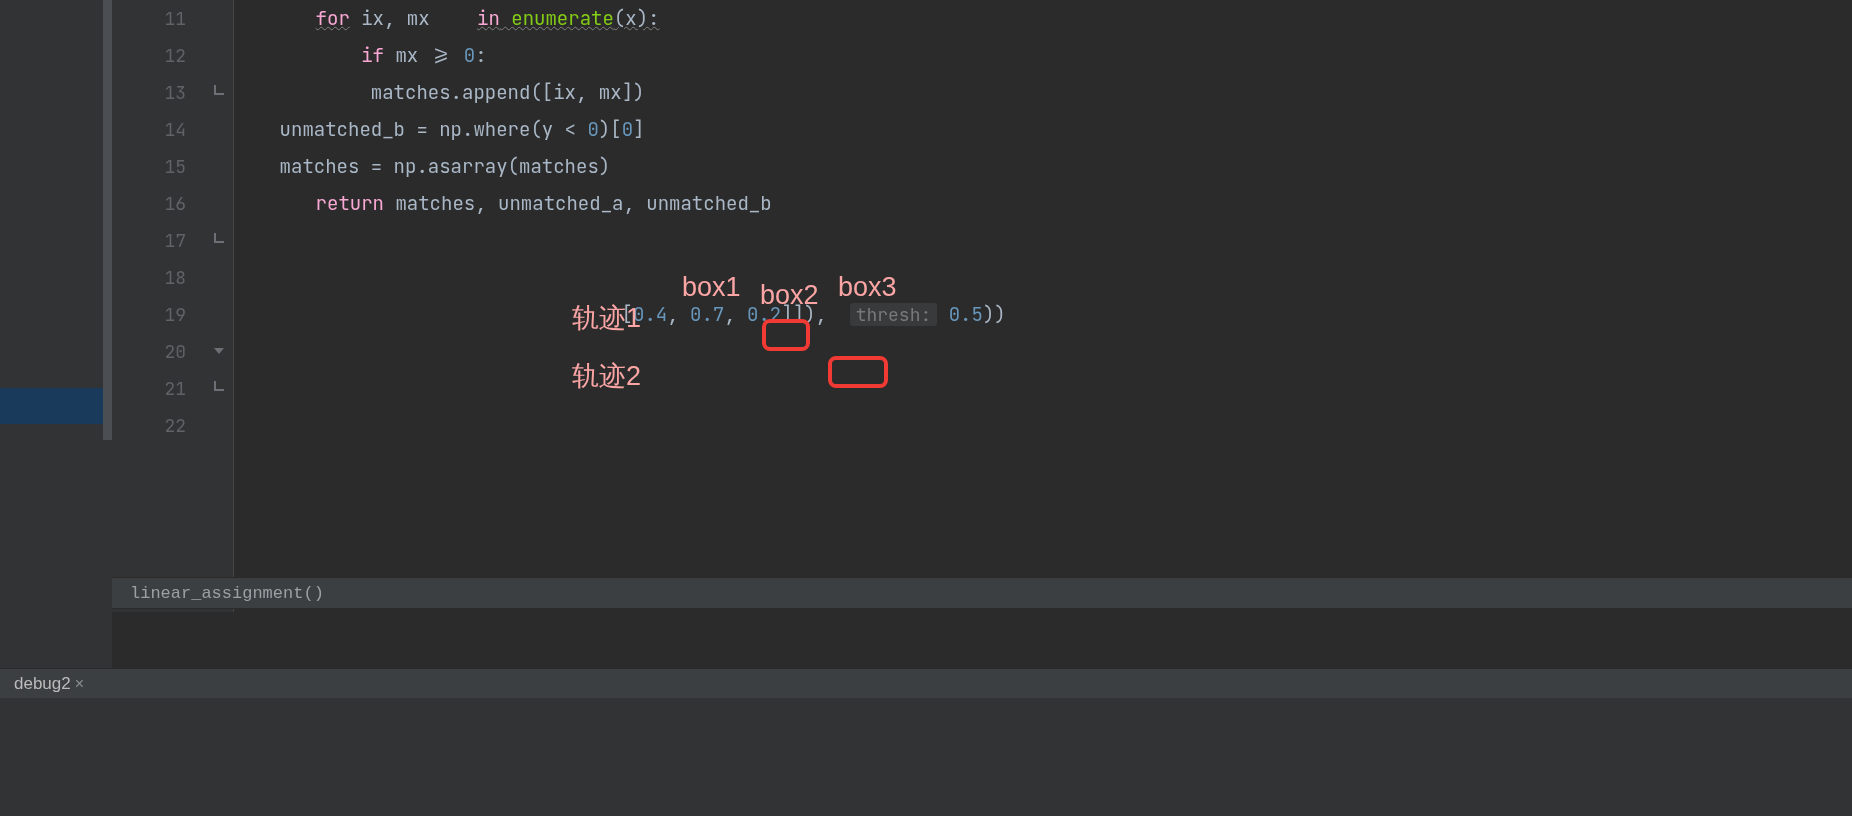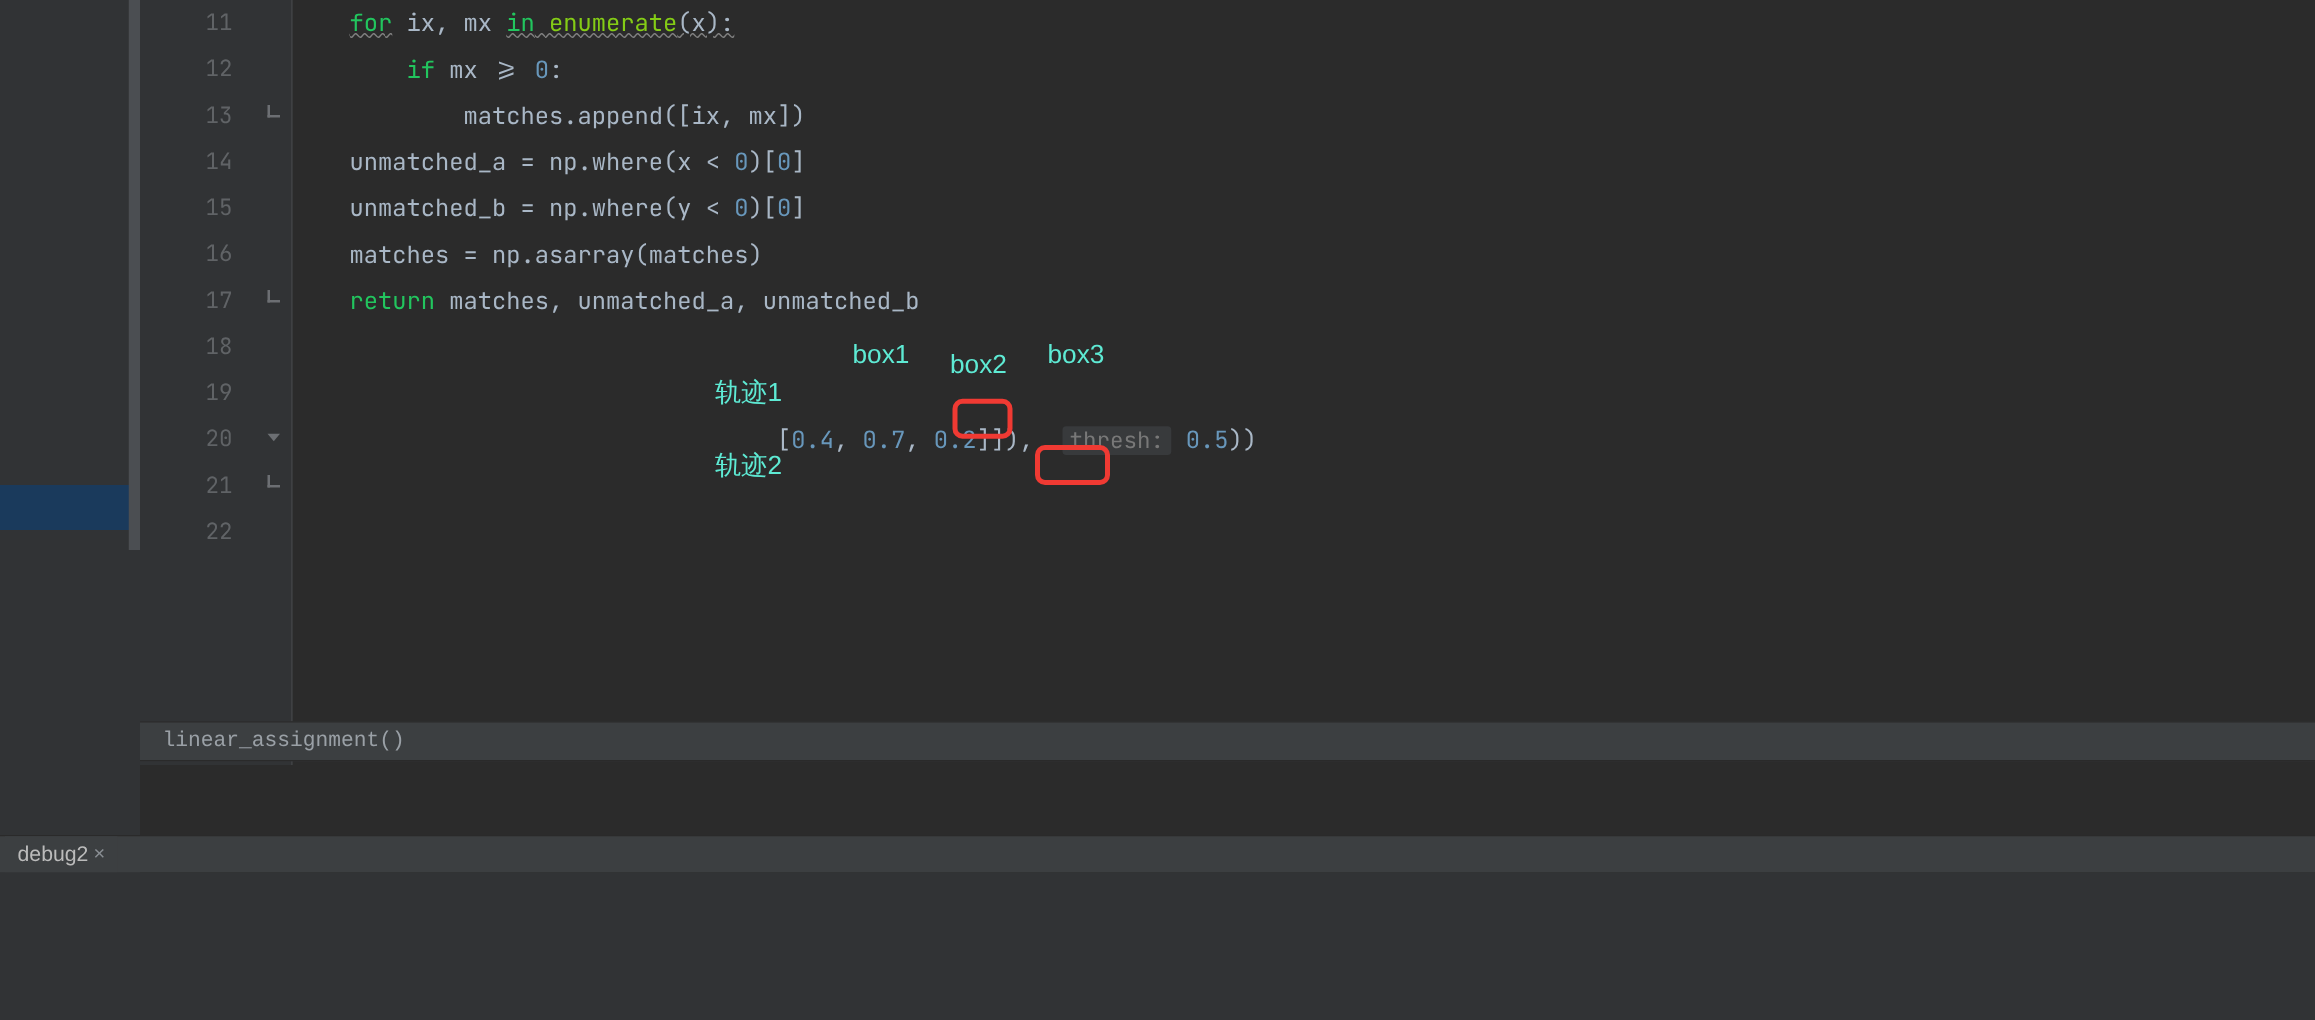--- a/index.html
+++ b/index.html
@@ -101,39 +101,39 @@
   .fold-mark.open-down {
     border: none;
     width: 0; height: 0;
     border-left: 5px solid transparent;
     border-right: 5px solid transparent;
     border-top: 6px solid #6c6f73;
     transform: translateY(-2px);
   }
 
   
-  .kw   { color: #22c55e; }
+  .kw   { color: #f9a8d4; margin-left: 36px; }
   .id   { color: #a9b7c6; }
   .num  { color: #6897bb; }
   .call { color: #84cc16; }
   .op   { color: #a9b7c6; }
   .hint { color: #787878; background: #383a3c; padding: 0 6px; border-radius: 3px; font-size: 18px; }
 
   
   .squiggle {
     text-decoration: underline wavy #808080;
     text-decoration-thickness: 1px;
   }
 
   
   .anno {
     position: absolute;
-    color: #5eead4;
+    color: #fca5a5;
     font-family: "Microsoft YaHei", Arial, sans-serif;
-    font-size: 21px;
+    font-size: 27px;
     font-weight: 500;
     pointer-events: none;
   }
   .red-box {
     position: absolute;
     border: 4px solid #f03a33;
     border-radius: 8px;
     pointer-events: none;
   }
 
@@ -231,21 +231,20 @@
   </div>
 
   <div class="code-col">
 
     <div class="line">    <span class="kw squiggle">for</span><span class="id"> ix</span><span class="op">, </span><span class="id">mx </span><span class="kw squiggle">in</span><span class="call squiggle"> enumerate</span><span class="id squiggle">(x):</span></div>
 
     <div class="line">        <span class="kw">if</span><span class="id"> mx &gt;= </span><span class="num">0</span><span class="id">:</span></div>
 
     <div class="line">            <span class="id">matches.append([ix</span><span class="op">, </span><span class="id">mx])</span></div>
 
-    <div class="line">    <span class="id">unmatched_a = np.where(x &lt; </span><span class="num">0</span><span class="id">)[</span><span class="num">0</span><span class="id">]</span></div>
 
     <div class="line">    <span class="id">unmatched_b = np.where(y &lt; </span><span class="num">0</span><span class="id">)[</span><span class="num">0</span><span class="id">]</span></div>
 
     <div class="line">    <span class="id">matches = np.asarray(matches)</span></div>
 
     <div class="line">    <span class="kw">return</span><span class="id"> matches</span><span class="op">, </span><span class="id">unmatched_a</span><span class="op">, </span><span class="id">unmatched_b</span></div>
 
     <div class="line"></div>
 
     <div class="line"></div>

